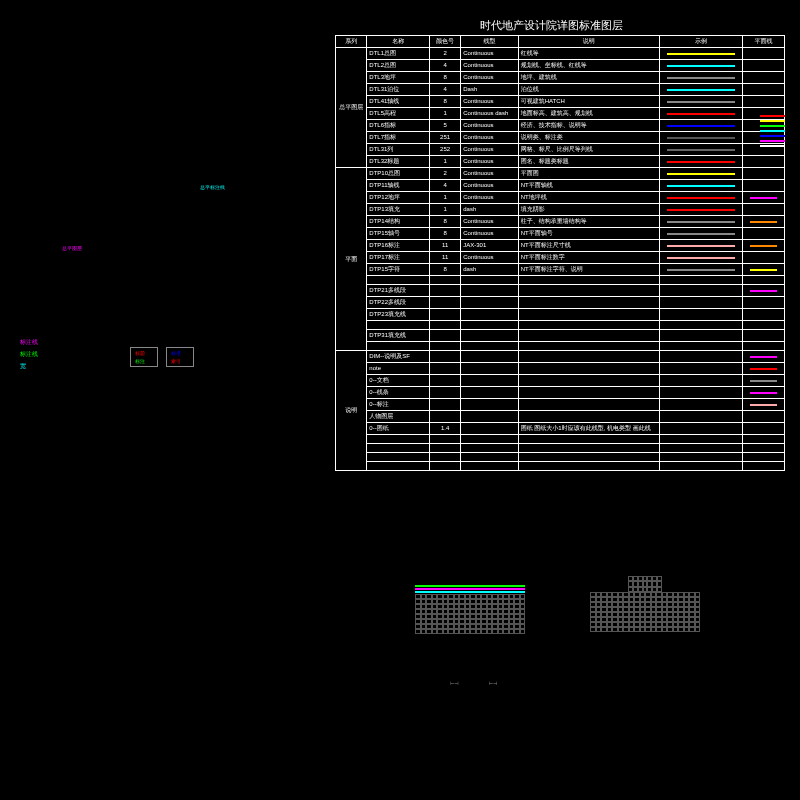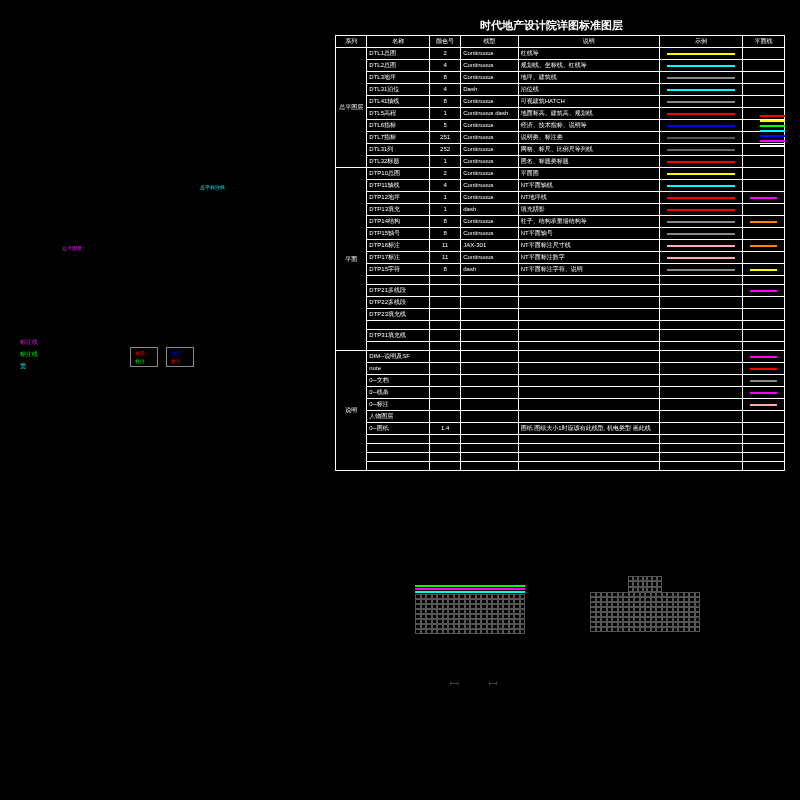--- a/index.html
+++ b/index.html
@@ -1,17 +1,17 @@
 <!DOCTYPE html>
 <html><head>
 <meta charset="utf-8">
 <style>
 *{margin:0;padding:0;box-sizing:border-box}
 body{background:#000;font-family:Arial,sans-serif;color:#fff;width:800px;height:800px;position:relative;overflow:hidden}
-.title{position:absolute;top:18px;left:480px;font-size:11px;font-weight:bold;color:#fff}
+.title{position:absolute;top:18px;left:480px;font-size:11px;font-weight:normal;color:#fff}
 .table{position:absolute;top:35px;left:335px;width:450px;border-collapse:collapse}
 .table td,.table th{border:1px solid #fff;font-size:6px;padding:1px 2px;color:#fff;height:9px;line-height:9px;white-space:nowrap;overflow:hidden}
 .table th{text-align:center;font-weight:normal}
 .c1{width:30px}.c2{width:60px}.c3{width:30px;text-align:center}.c4{width:55px}.c5{width:110px}.c6{width:80px}.c7{width:40px}
 .cat{color:#0ff;text-align:center}
 .swatch{height:2px;margin:2px 5px}
 .labels{position:absolute;left:20px;top:338px;font-size:6px}
 .labels div{margin-bottom:3px}
 .legend{position:absolute;left:130px;top:347px;display:flex;gap:8px}
 .lbox{border:1px solid #888;padding:2px 4px;font-size:5px;display:flex;flex-direction:column;gap:2px;width:28px}

